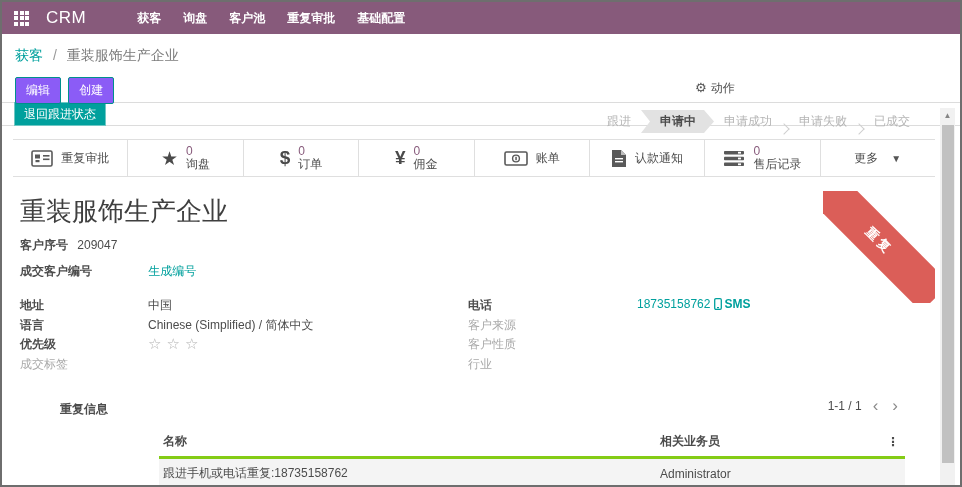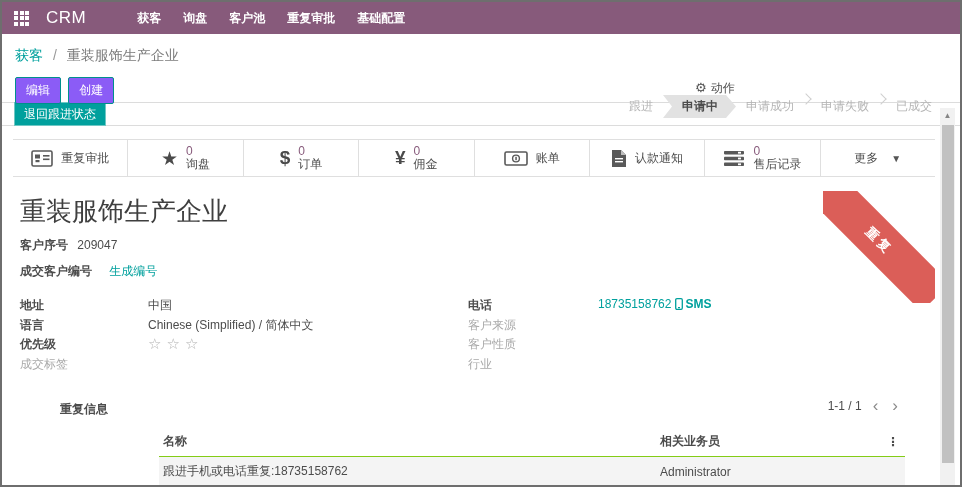--- a/index.html
+++ b/index.html
@@ -28,21 +28,21 @@
   .btn { display:inline-block; background:#8b5cf6; color:#fff; border:1px solid #008f8c;
          font-size:12px; padding:4px 10px; margin-right:4px; cursor:pointer; border-radius:2px; }
   .action-menu { position:absolute; left:680px; top:3px; color:#4c4c4c; cursor:pointer; }
   .gear { font-size:13px; color:#555; margin-right:4px; }
 
   
   .statusbar { height:24px; border-top:1px solid #dcdcdc; border-bottom:1px solid #dcdcdc;
                display:flex; align-items:center; background:#fff; padding-left:12px; }
   .btn-back { background:#00A09D; color:#fff; border:1px solid #6fc7c4; font-size:12px;
               padding:2.5px 9px; cursor:pointer; }
-  .stages { margin-left:auto; display:flex; align-items:flex-start; padding-right:18px; height:38px; }
+  .stages { margin-left:auto; display:flex; align-items:flex-end; padding-right:40px; height:38px; }
   .stage { line-height:23px; padding:0 10px; color:#b5b5b5; cursor:pointer; white-space:nowrap; }
   .stage.active { background:#e2e2e2; color:#4c4c4c; font-weight:bold; padding:0 18px 0 19px;
     clip-path:polygon(0 0, calc(100% - 10px) 0, 100% 50%, calc(100% - 10px) 100%, 0 100%, 9px 50%); }
   .sep { width:8px; height:8px; border-top:1px solid #cfcfcf; border-right:1px solid #cfcfcf;
          transform:rotate(45deg); margin:0 1px 0 -2px; flex:none; }
 
   
   .sheet { position:relative; margin-left:11px; width:922px; background:#fff; min-height:330px; }
 
   .stat-row { display:flex; border-top:1px solid #dfdfdf; border-bottom:1px solid #dfdfdf; height:38px; margin-top:13px; }
@@ -61,42 +61,42 @@
   .ribbon { position:absolute; left:-24px; top:30px; width:160px; height:40px; background:#DB5E58;
             transform:rotate(45deg); display:flex; align-items:center; justify-content:center;
             color:#fff; font-weight:bold; font-size:13px; letter-spacing:3px; }
 
   .sheet-body { padding:18px 0 0 7px; }
   .rec-title { font-size:26px; color:#3f3f3f; line-height:32px; }
   .serial-row { margin-top:10px; }
   .serial-row .lbl { font-weight:bold; margin-right:6px; }
   .dealno-row { margin-top:9px; }
   .dealno-row .lbl { font-weight:bold; margin-right:14px; }
-  .link { color:#00A09D; cursor:pointer; }
+  .link { color:#00A09D; cursor:pointer;margin-left:39px; }
 
   .fgroup { display:flex; margin-top:17px; }
   .fcol { width:448px; }
   .frow { display:flex; min-height:19.5px; align-items:flex-start; }
   .flabel { width:128px; font-weight:bold; color:#4c4c4c; flex:none; }
   .flabel.muted { color:#a9a9a9; font-weight:normal; }
   .fvalue { color:#4c4c4c; }
   .fcol.right .flabel { width:130px; }
   .stars { color:#b3b3b3; font-size:15px; letter-spacing:5px; line-height:16px; cursor:pointer; }
   .phone-wrap { display:flex; align-items:center; gap:4px; }
   .sms { color:#00A09D; font-weight:bold; cursor:pointer; display:flex; align-items:center; gap:2px; }
 
   
   .dup-section { margin-top:26px; position:relative; }
   .dup-label { font-weight:bold;margin-left:40px; }
   .pager { position:absolute; top:-2px; right:30px; display:flex; align-items:center; color:#4c4c4c; }
   .pager-range { margin-right:4px; }
   .pager-chev { color:#8a8a8a; font-size:17px; line-height:14px; padding:0 7px; cursor:pointer; }
   .dup-table { margin:10px 0 0 139px; width:746px; border-collapse:collapse; }
   .dup-table th { text-align:left; font-weight:bold; color:#4c4c4c; padding:5px 6px 6px 4px;
-                  border-bottom:1px solid #84cc16;margin-top:23px; }
+                  border-bottom:3px solid #84cc16;margin-top:23px; }
   .dup-table td { padding:6px 6px 6px 4px; background:#f4f4f4; border-bottom:1px solid #e6e6e6; color:#4c4c4c; }
   .th-name { width:497px; }
   .th-kebab { width:22px; text-align:right !important; color:#555; cursor:pointer; font-weight:bold; }
 
   
   .scrollbar { position:absolute; top:106px; right:5px; bottom:0; width:15px; background:#f1f1f1; }
   .sb-up { height:15px; text-align:center; font-size:8px; color:#858585; line-height:15px; cursor:pointer; }
   .sb-thumb { position:absolute; left:1.5px; right:1.5px; top:17px; height:338px; background:#c1c1c1; cursor:pointer; }
 
   svg { display:block; }

